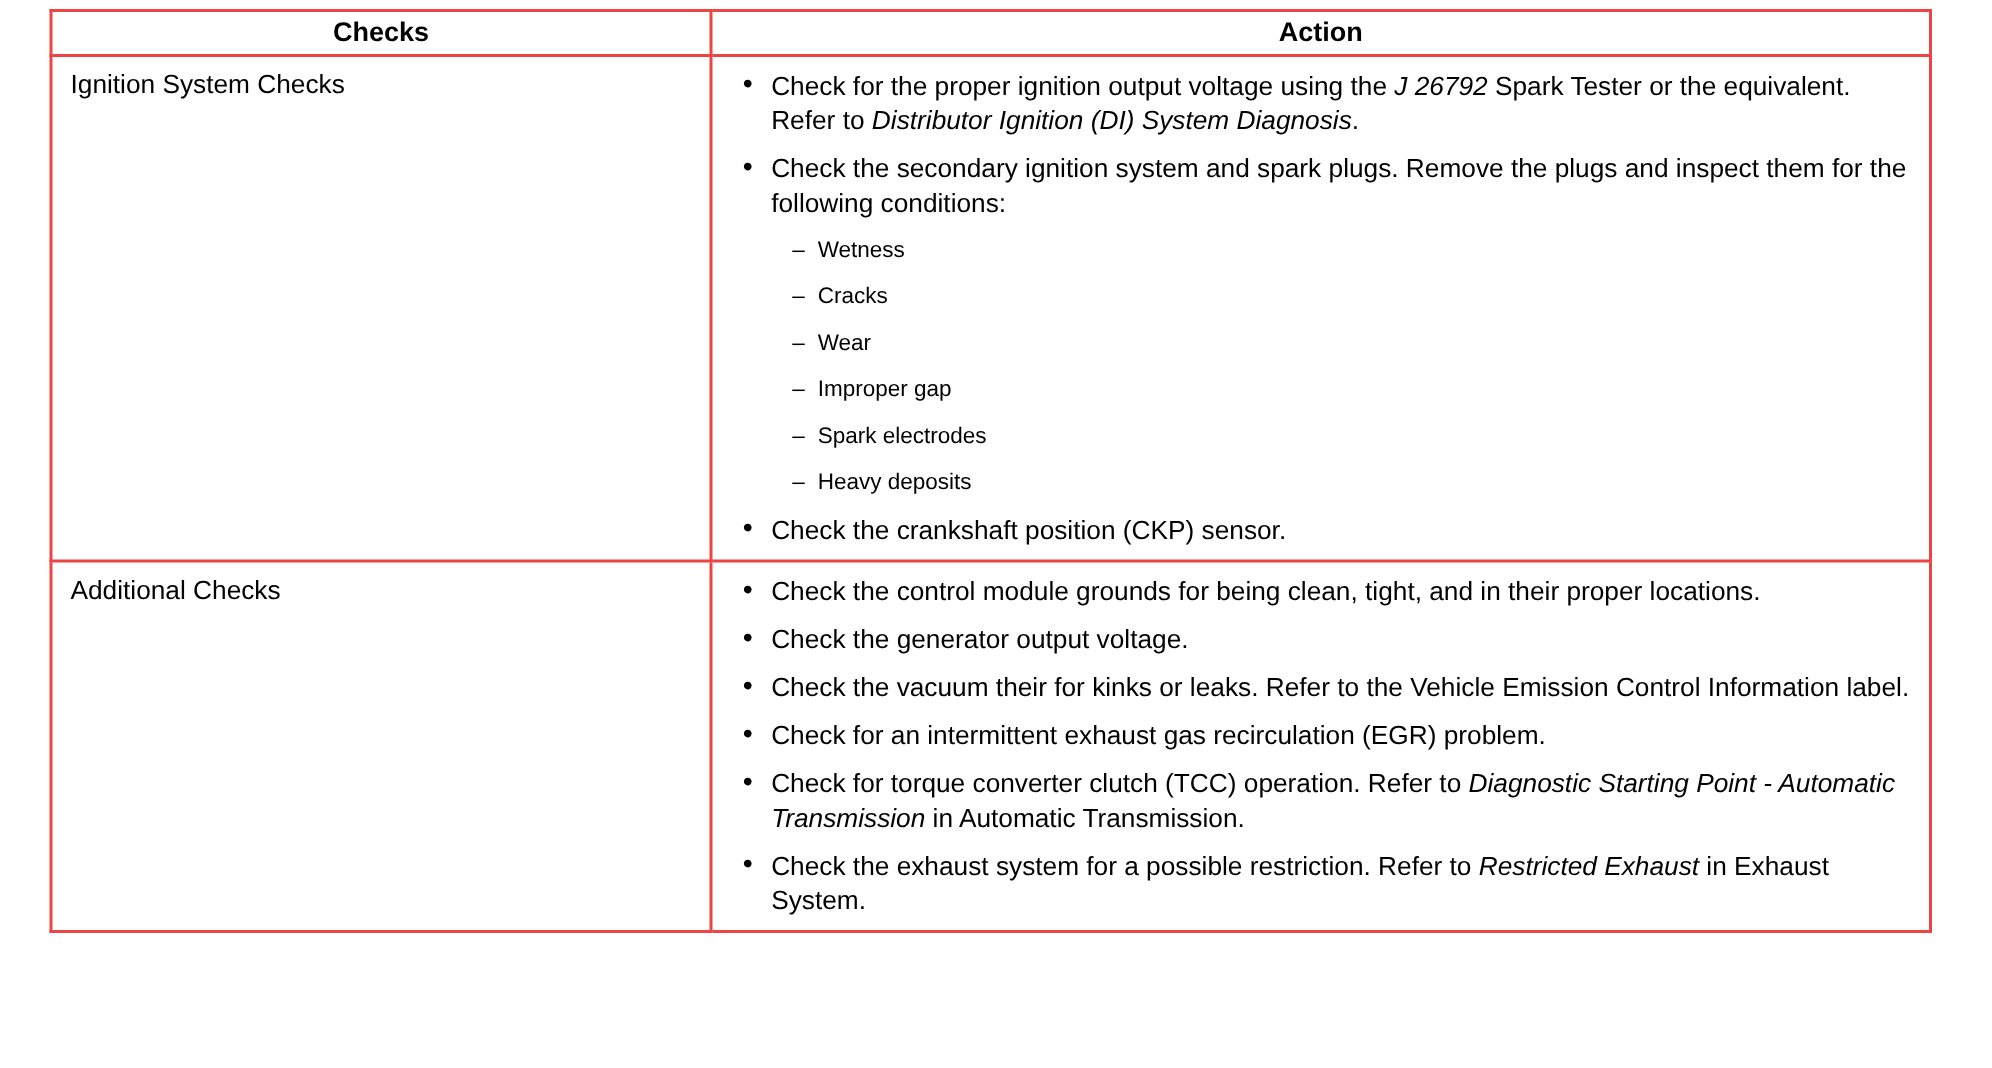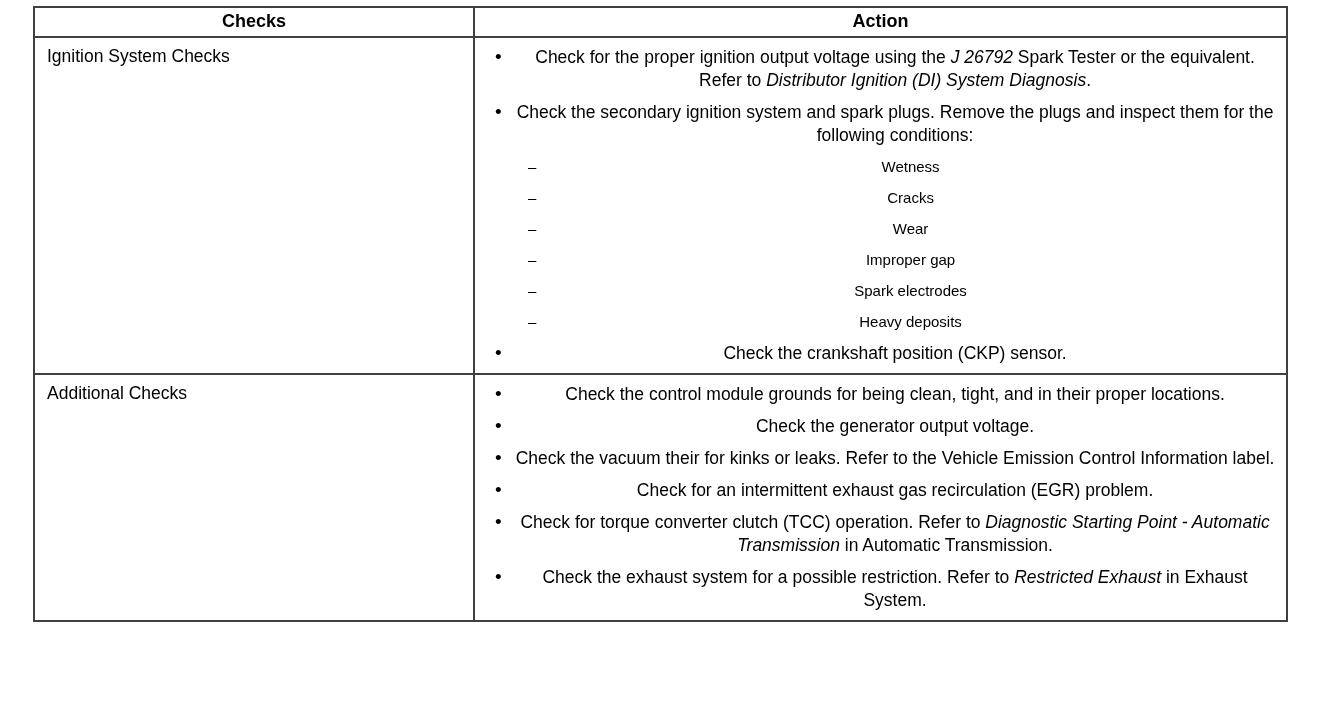--- a/index.html
+++ b/index.html
@@ -24,39 +24,38 @@
     letter-spacing: 0.2px;
     margin-bottom: 6px;
   }
   table.diag-table {
     border-collapse: collapse;
     margin-left: 33px;
     width: 1255px;
     table-layout: fixed;
   }
   table.diag-table, table.diag-table th, table.diag-table td {
-    border: 2px solid #404040;
+    border: 2px solid #ef4444;
   }
   th.col-checks { width: 392px; }
   th.col-action { width: 724px; }
   table.diag-table th {
     font-size: 18px;
     font-weight: bold;
     text-align: center;
     padding: 3px 4px 4px 4px;
   }
   td.check-cell {
     vertical-align: top;
     font-size: 17.5px;
     padding: 8px 8px 8px 12px;
   }
   td.action-cell {
     vertical-align: top;
     padding: 6px 10px 8px 20px;
-    text-align: center;
   }
   ul.bullet-list {
     list-style: none;
   }
   li.bullet-item {
     position: relative;
     font-size: 17.5px;
     line-height: 23px;
     padding-left: 19px;
     margin-top: 9px;

